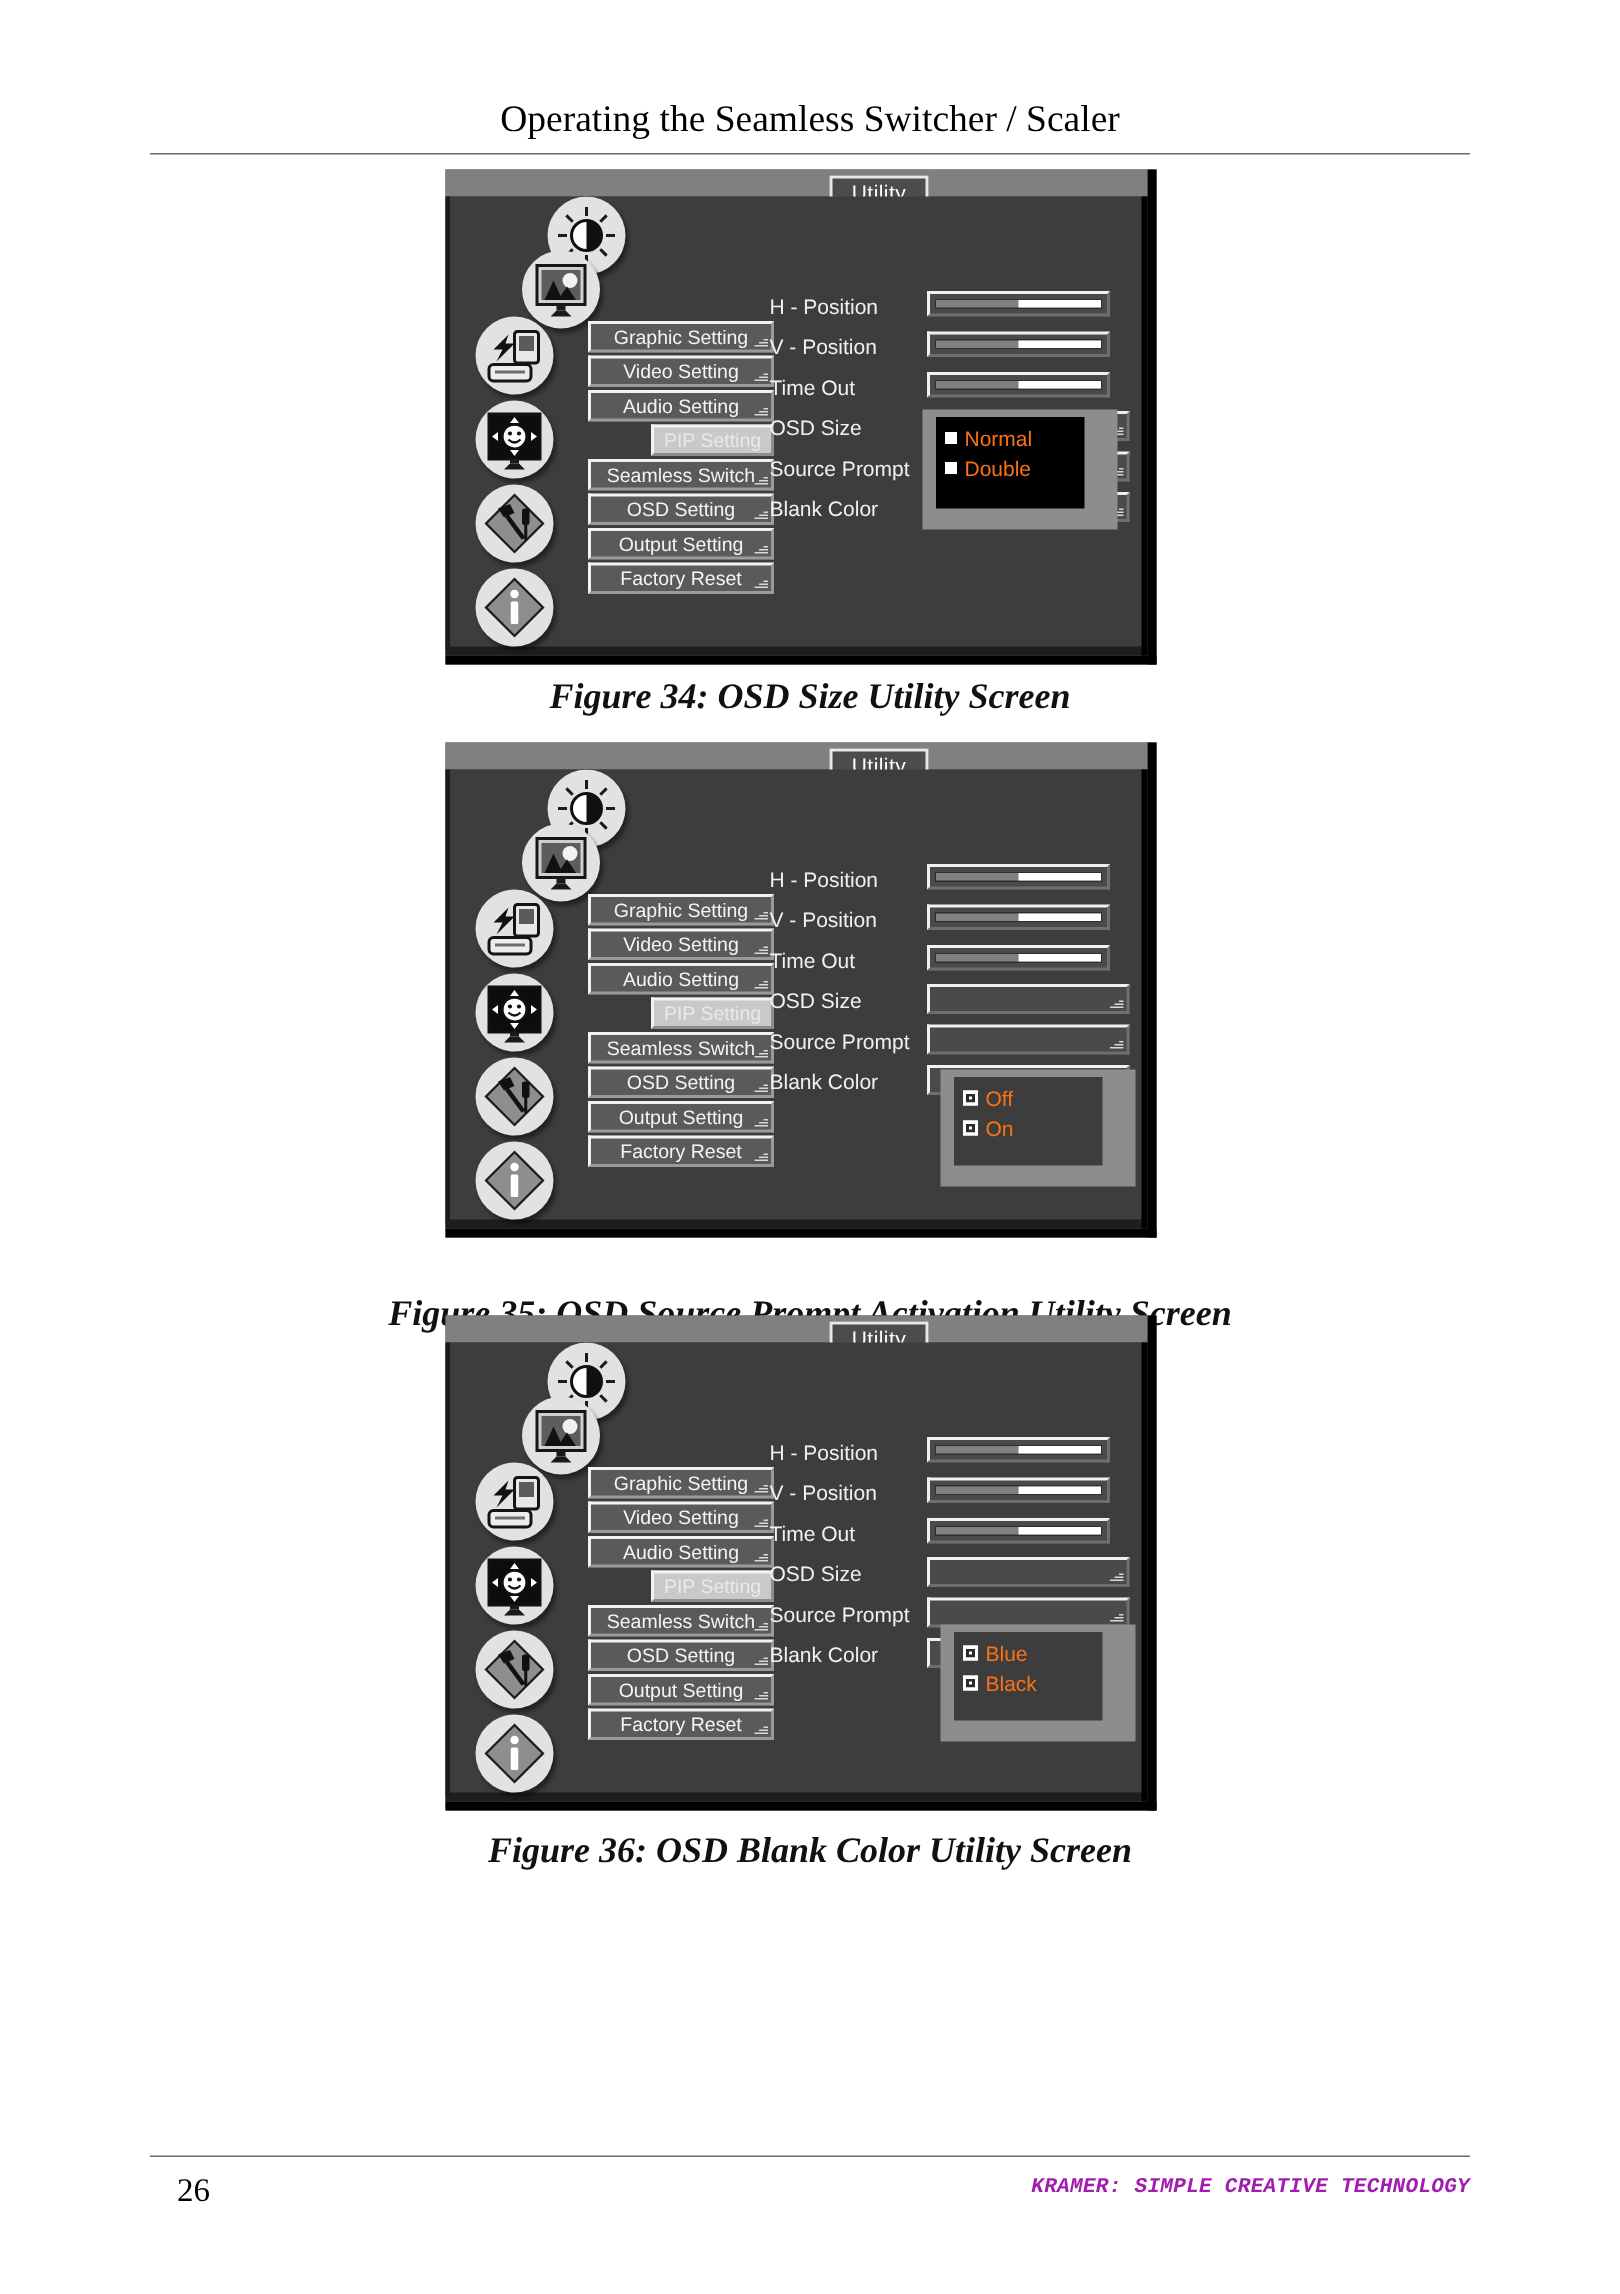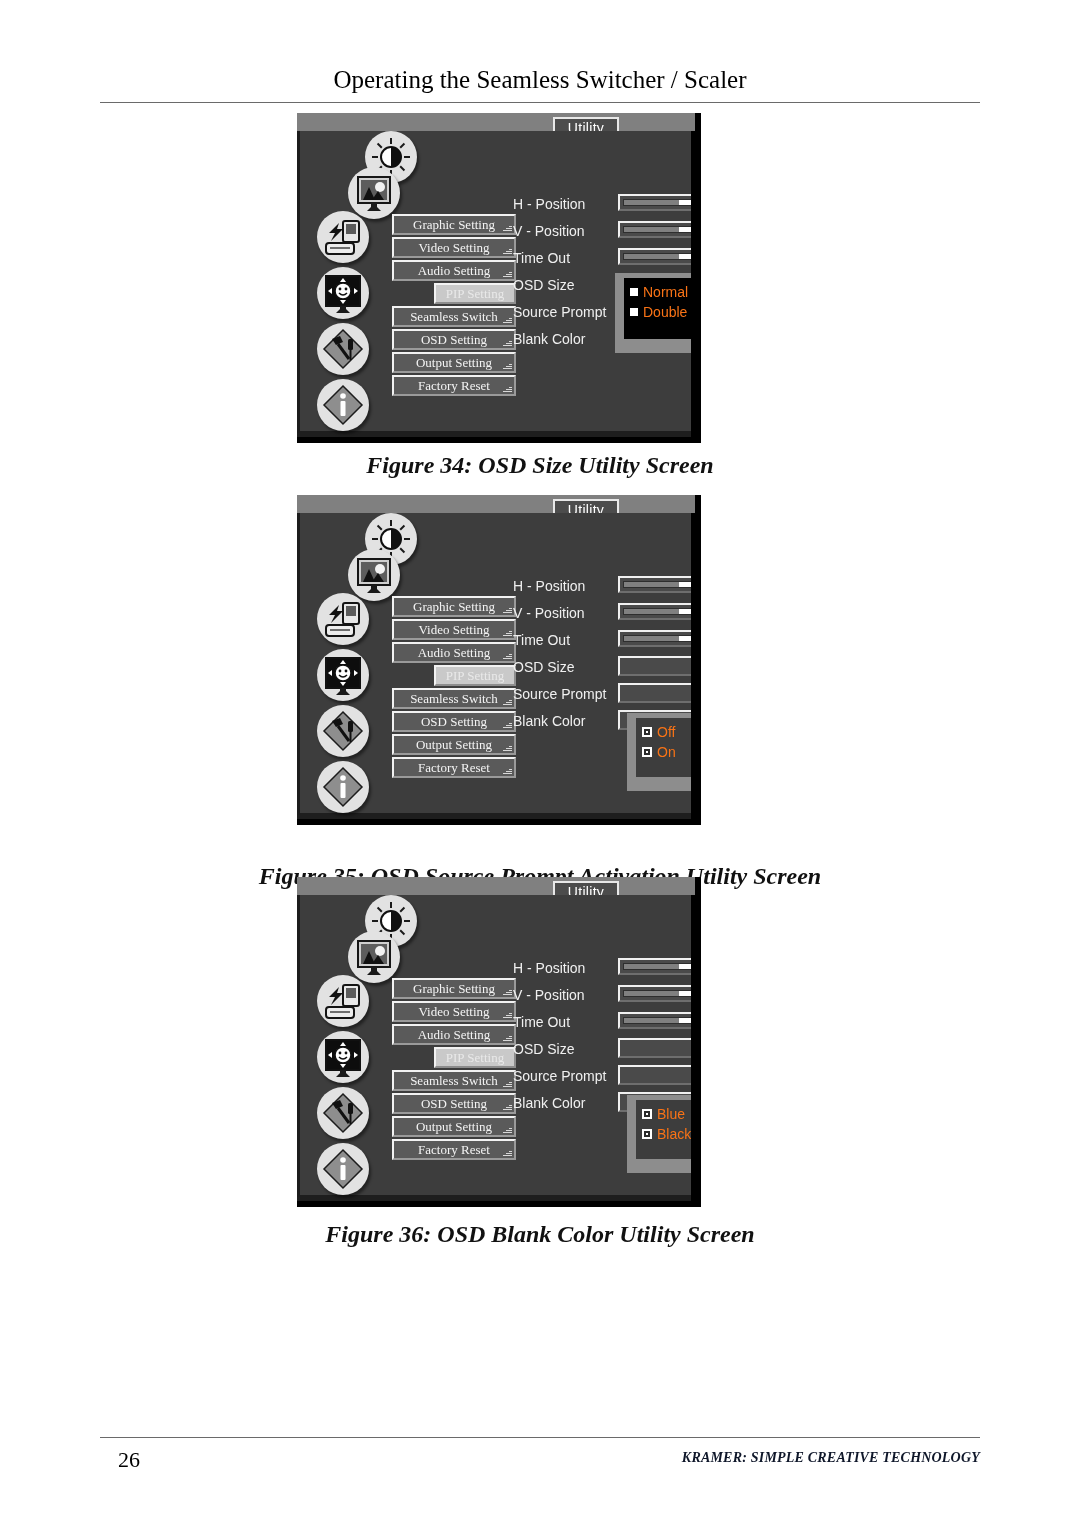--- a/index.html
+++ b/index.html
@@ -49,21 +49,21 @@
     font-style: italic;
     font-weight: bold;
     font-size: 24px;
     color: #111;
     white-space: nowrap;
   }
 
   
   .osd {
     position: absolute;
-    width: 404px;
+    width: 474px;
     height: 330px;
     background: #3d3d3d;
     box-sizing: border-box;
     border-right: 6px solid #000000;
     border-bottom: 6px solid #000000;
   }
   .osd-titlebar {
     position: absolute;
     left: 0; top: 0;
     width: 100%;
@@ -147,21 +147,21 @@
     position: relative;
     height: 21px;
     margin-bottom: 2px;
     background: #5a5a5a;
     border-top: 2px solid #f2f2f2;
     border-left: 2px solid #f2f2f2;
     border-right: 2px solid #9a9a9a;
     border-bottom: 2px solid #9a9a9a;
     box-sizing: border-box;
     color: #f4f4f4;
-    font-family: Liberation Serif, serif;
+    font-family: Liberation Sans, sans-serif;
     font-size: 13px;
     line-height: 17px;
     text-align: center;
     white-space: nowrap;
     overflow: hidden;
   }
   .menu-item.selected {
     background: #c9c9c9;
     color: #e9e9e9;
     border-top-color: #f2f2f2;
@@ -314,26 +314,26 @@
     font-family: "Liberation Serif", serif;
     font-size: 22px;
     color: #000;
   }
   .footer-brand {
     position: absolute;
     left: 560px;
     top: 1450px;
     width: 420px;
     text-align: right;
-    font-family: Liberation Serif, serif;
+    font-family: Liberation Mono, monospace;
     font-style: italic;
     font-weight: bold;
     font-size: 14px;
     letter-spacing: 0.2px;
-    color: #0f172a;
+    color: #a21caf;
     white-space: nowrap;
   }
 </style>
 </head>
 <body>
 
 <div class="page-header">
   <div class="page-header-title">Operating the Seamless Switcher / Scaler</div>
   <div class="page-header-rule"></div>
 </div>
@@ -885,21 +885,21 @@
           <div class="setting-label">Blank Color</div>
           <div class="combo">
             <span class="grip">
               <i></i>
               <i></i>
               <i></i>
             </span>
           </div>
         </div>
       </div>
-      <div class="popup" style="left: 330px; top: 200px; width: 130px; height: 78px; padding-left: 24px;">
+      <div class="popup" style="left: 330px; top: 188px; width: 130px; height: 78px; padding-left: 24px;">
         <div class="popup-shadow"></div>
         <div class="popup-list mid">
           <div class="popup-option">
             <span class="bullet boxed"></span>
             <span>Blue</span>
           </div>
           <div class="popup-option">
             <span class="bullet boxed"></span>
             <span>Black</span>
           </div>

